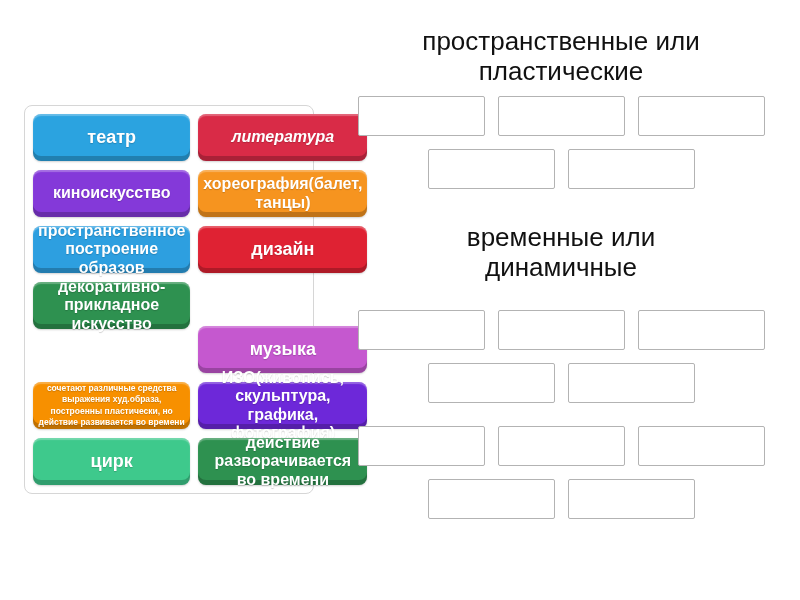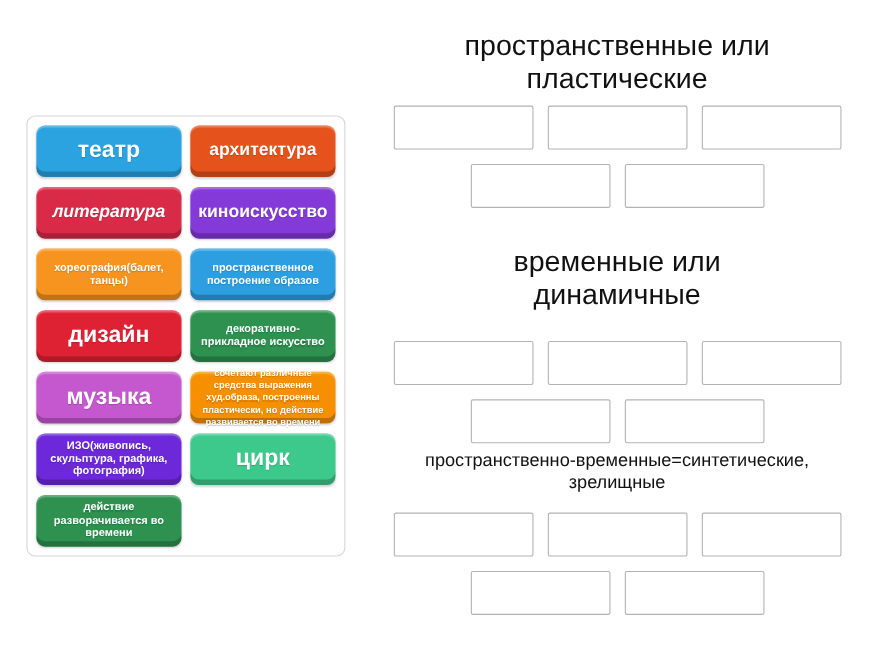--- a/index.html
+++ b/index.html
@@ -14,23 +14,23 @@
     background:#ffffff;border:1px solid #d6d6d6;border-radius:8px;
     padding:8px;display:grid;grid-template-columns:1fr 1fr;gap:9px 8px;
   }
   .tile{
     height:47px;border-radius:8px;display:flex;align-items:center;justify-content:center;
     color:#ffffff;font-weight:bold;text-align:center;padding:2px 5px;box-sizing:border-box;
     box-shadow:inset 0 -5px 0 rgba(0,0,0,0.22), inset 0 2px 1px rgba(255,255,255,0.28), 0 1px 2px rgba(0,0,0,0.18);
     text-shadow:0 1px 1px rgba(0,0,0,0.18);
     cursor:grab;line-height:1.15;
   }
-  .tile.lg{font-size:21px;}
+  .tile.lg{font-size:18px;}
   .tile.md{font-size:16px;}
-  .tile.sm{font-size:10px;}
+  .tile.sm{font-size:16px;}
   .tile.xs{font-size:8.5px;line-height:1.3;}
 
   
   #right{position:absolute;left:340px;top:2px;width:442px;height:600px;}
   .group{position:absolute;left:0;width:100%;display:flex;flex-direction:column;align-items:center;}
   .group-title{
     color:#111111;text-align:center;margin:0;font-weight:normal;
   }
   .group-title.big{font-size:26px;line-height:30px;max-width:340px;}
   .group-title.small{font-size:16.5px;line-height:20px;max-width:400px;}
@@ -44,28 +44,27 @@
   #group3 .slot-row.r1{margin-top:17px;}
   .slot-row.r2{margin-top:13px;}
 </style>
 </head>
 <body>
 
 <div id="stage">
 
   <div id="tray">
     <div class="tile lg" style="background: rgb(43, 163, 224);">театр</div>
-    <div class="tile md" style="background: rgb(229, 82, 27);">архитектура</div>
     <div class="tile md" style="background: rgb(217, 43, 71); font-style: italic;">литература</div>
     <div class="tile md" style="background: rgb(132, 57, 217);">киноискусство</div>
     <div class="tile sm" style="background: rgb(246, 148, 31);">хореография(балет, танцы)</div>
     <div class="tile sm" style="background: rgb(45, 159, 224);">пространственное построение образов</div>
     <div class="tile lg" style="background: rgb(223, 34, 51);">дизайн</div>
     <div class="tile sm" style="background: rgb(46, 145, 80);">декоративно-прикладное искусство</div>
-    <div class="tile lg" style="background: rgb(197, 88, 207);">музыка</div>
+    <div class="tile lg" style="background: rgb(197, 88, 207); margin-top: 44px;">музыка</div>
     <div class="tile xs" style="background: rgb(247, 144, 0);">сочетают различные средства выражения худ.образа, построенны пластически, но действие развивается во времени</div>
     <div class="tile sm" style="background: #6d28d9;">ИЗО(живопись, скульптура, графика, фотография)</div>
     <div class="tile lg" style="background: rgb(62, 201, 140);">цирк</div>
     <div class="tile sm" style="background: rgb(46, 145, 80);">действие разворачивается во времени</div>
   </div>
 
   <div id="right">
 
     <div class="group" id="group1" style="top:24px;">
       <h2 class="group-title big">пространственные или пластические</h2>
@@ -87,21 +86,20 @@
         <div class="slot"></div>
         <div class="slot"></div>
       </div>
       <div class="slot-row r2">
         <div class="slot"></div>
         <div class="slot"></div>
       </div>
     </div>
 
     <div class="group" id="group3" style="top:407px;">
-      <h2 class="group-title small">пространственно-временные=синтетические, зрелищные</h2>
       <div class="slot-row r1">
         <div class="slot"></div>
         <div class="slot"></div>
         <div class="slot"></div>
       </div>
       <div class="slot-row r2">
         <div class="slot"></div>
         <div class="slot"></div>
       </div>
     </div>

